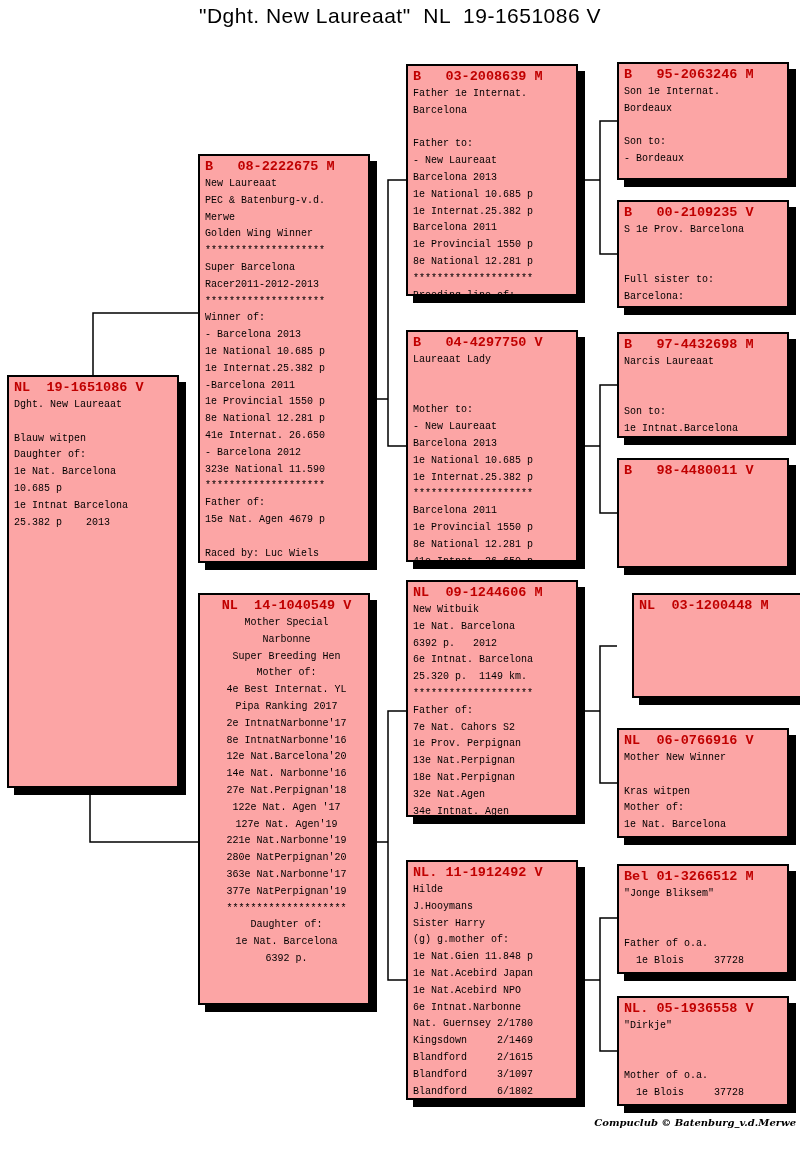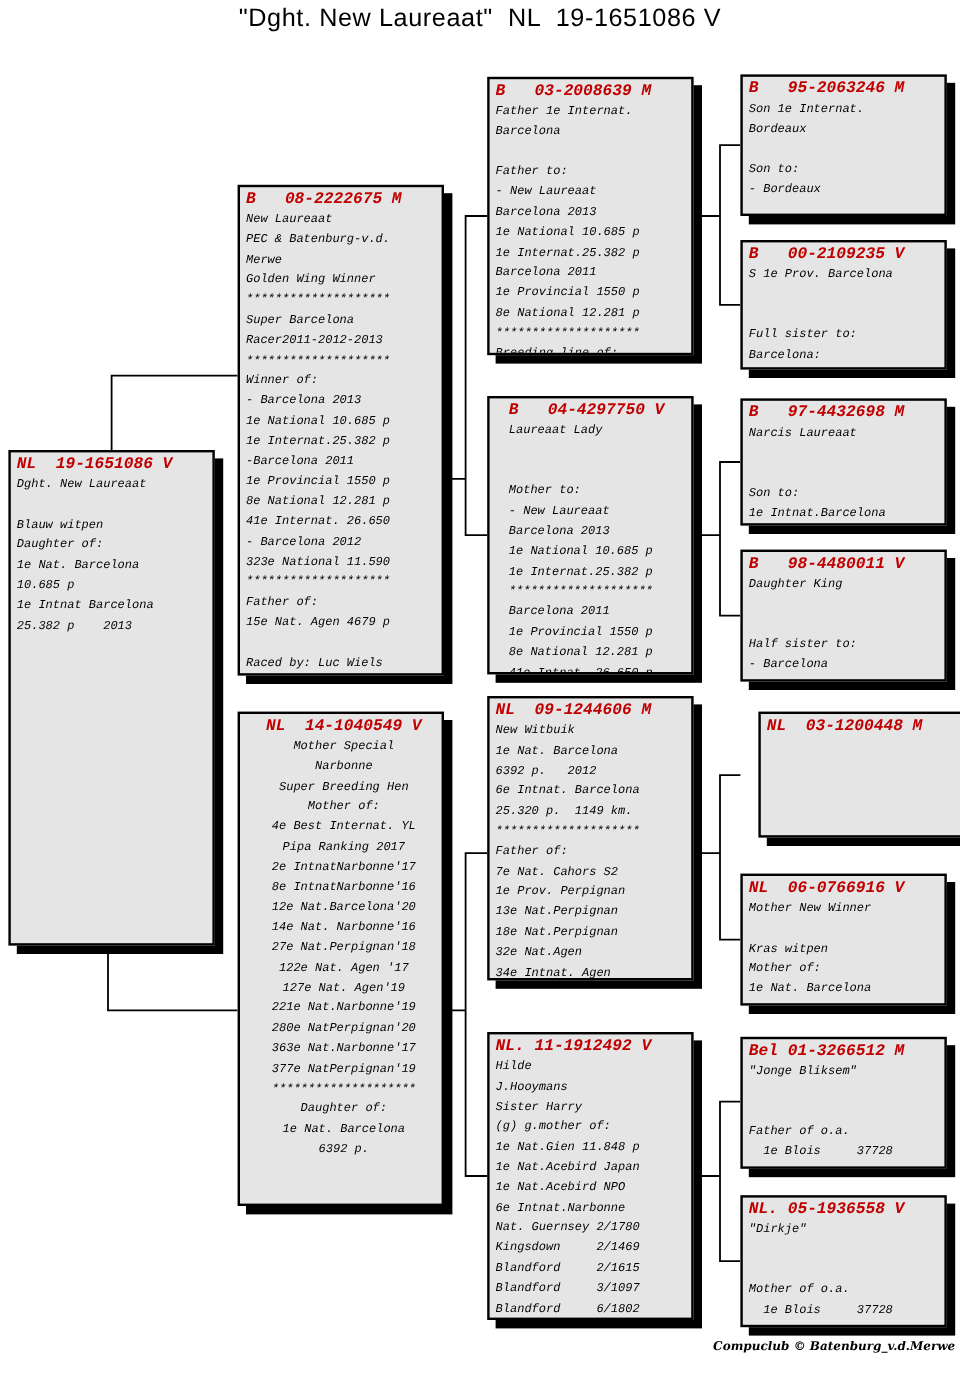--- a/index.html
+++ b/index.html
@@ -22,26 +22,25 @@
     letter-spacing: 0.5px;
     white-space: pre;
     color: #000;
   }
   .connectors {
     position: absolute;
     top: 0; left: 0;
   }
   .box {
     position: absolute;
-    background: #e5e5e5;
+    background: #fca5a5;
     border: 2px solid #000;
     box-shadow: 7px 7px 0 0 #000;
     box-sizing: border-box;
     overflow: hidden;
-    font-style: italic;
   }
   .box .ring {
     font-family: "Liberation Mono", monospace;
     font-weight: bold;
     font-size: 13.5px;
     color: var(--accent, #c00000);
     padding: 3px 0 1px 5px;
     white-space: pre;
   }
   .box .body {
@@ -169,21 +168,21 @@
 - New Laureaat
 Barcelona 2013
 1e National 10.685 p
 1e Internat.25.382 p
 Barcelona 2011
 1e Provincial 1550 p
 8e National 12.281 p
 ********************
 Breeding line of:</div>
   </div>
-  <div class="box" style="left:406px; top:330px; width:172px; height:232px;padding-left:11px;">
+  <div class="box" style="left:406px; top:330px; width:172px; height:232px;">
     <div class="ring">B   04-4297750 V</div>
     <div class="body">Laureaat Lady
 
 
 Mother to:
 - New Laureaat
 Barcelona 2013
 1e National 10.685 p
 1e Internat.25.382 p
 ********************
@@ -244,25 +243,20 @@
   <div class="box" style="left:617px; top:332px; width:172px; height:106px;">
     <div class="ring">B   97-4432698 M</div>
     <div class="body">Narcis Laureaat
 
 
 Son to:
 1e Intnat.Barcelona</div>
   </div>
   <div class="box" style="left:617px; top:458px; width:172px; height:110px;">
     <div class="ring">B   98-4480011 V</div>
-    <div class="body">Daughter King
-
-
-Half sister to:
-- Barcelona</div>
   </div>
   <div class="box" style="left:632px; top:593px; width:172px; height:105px;">
     <div class="ring">NL  03-1200448 M</div>
   </div>
   <div class="box" style="left:617px; top:728px; width:172px; height:110px;">
     <div class="ring">NL  06-0766916 V</div>
     <div class="body">Mother New Winner
 
 Kras witpen
 Mother of:

